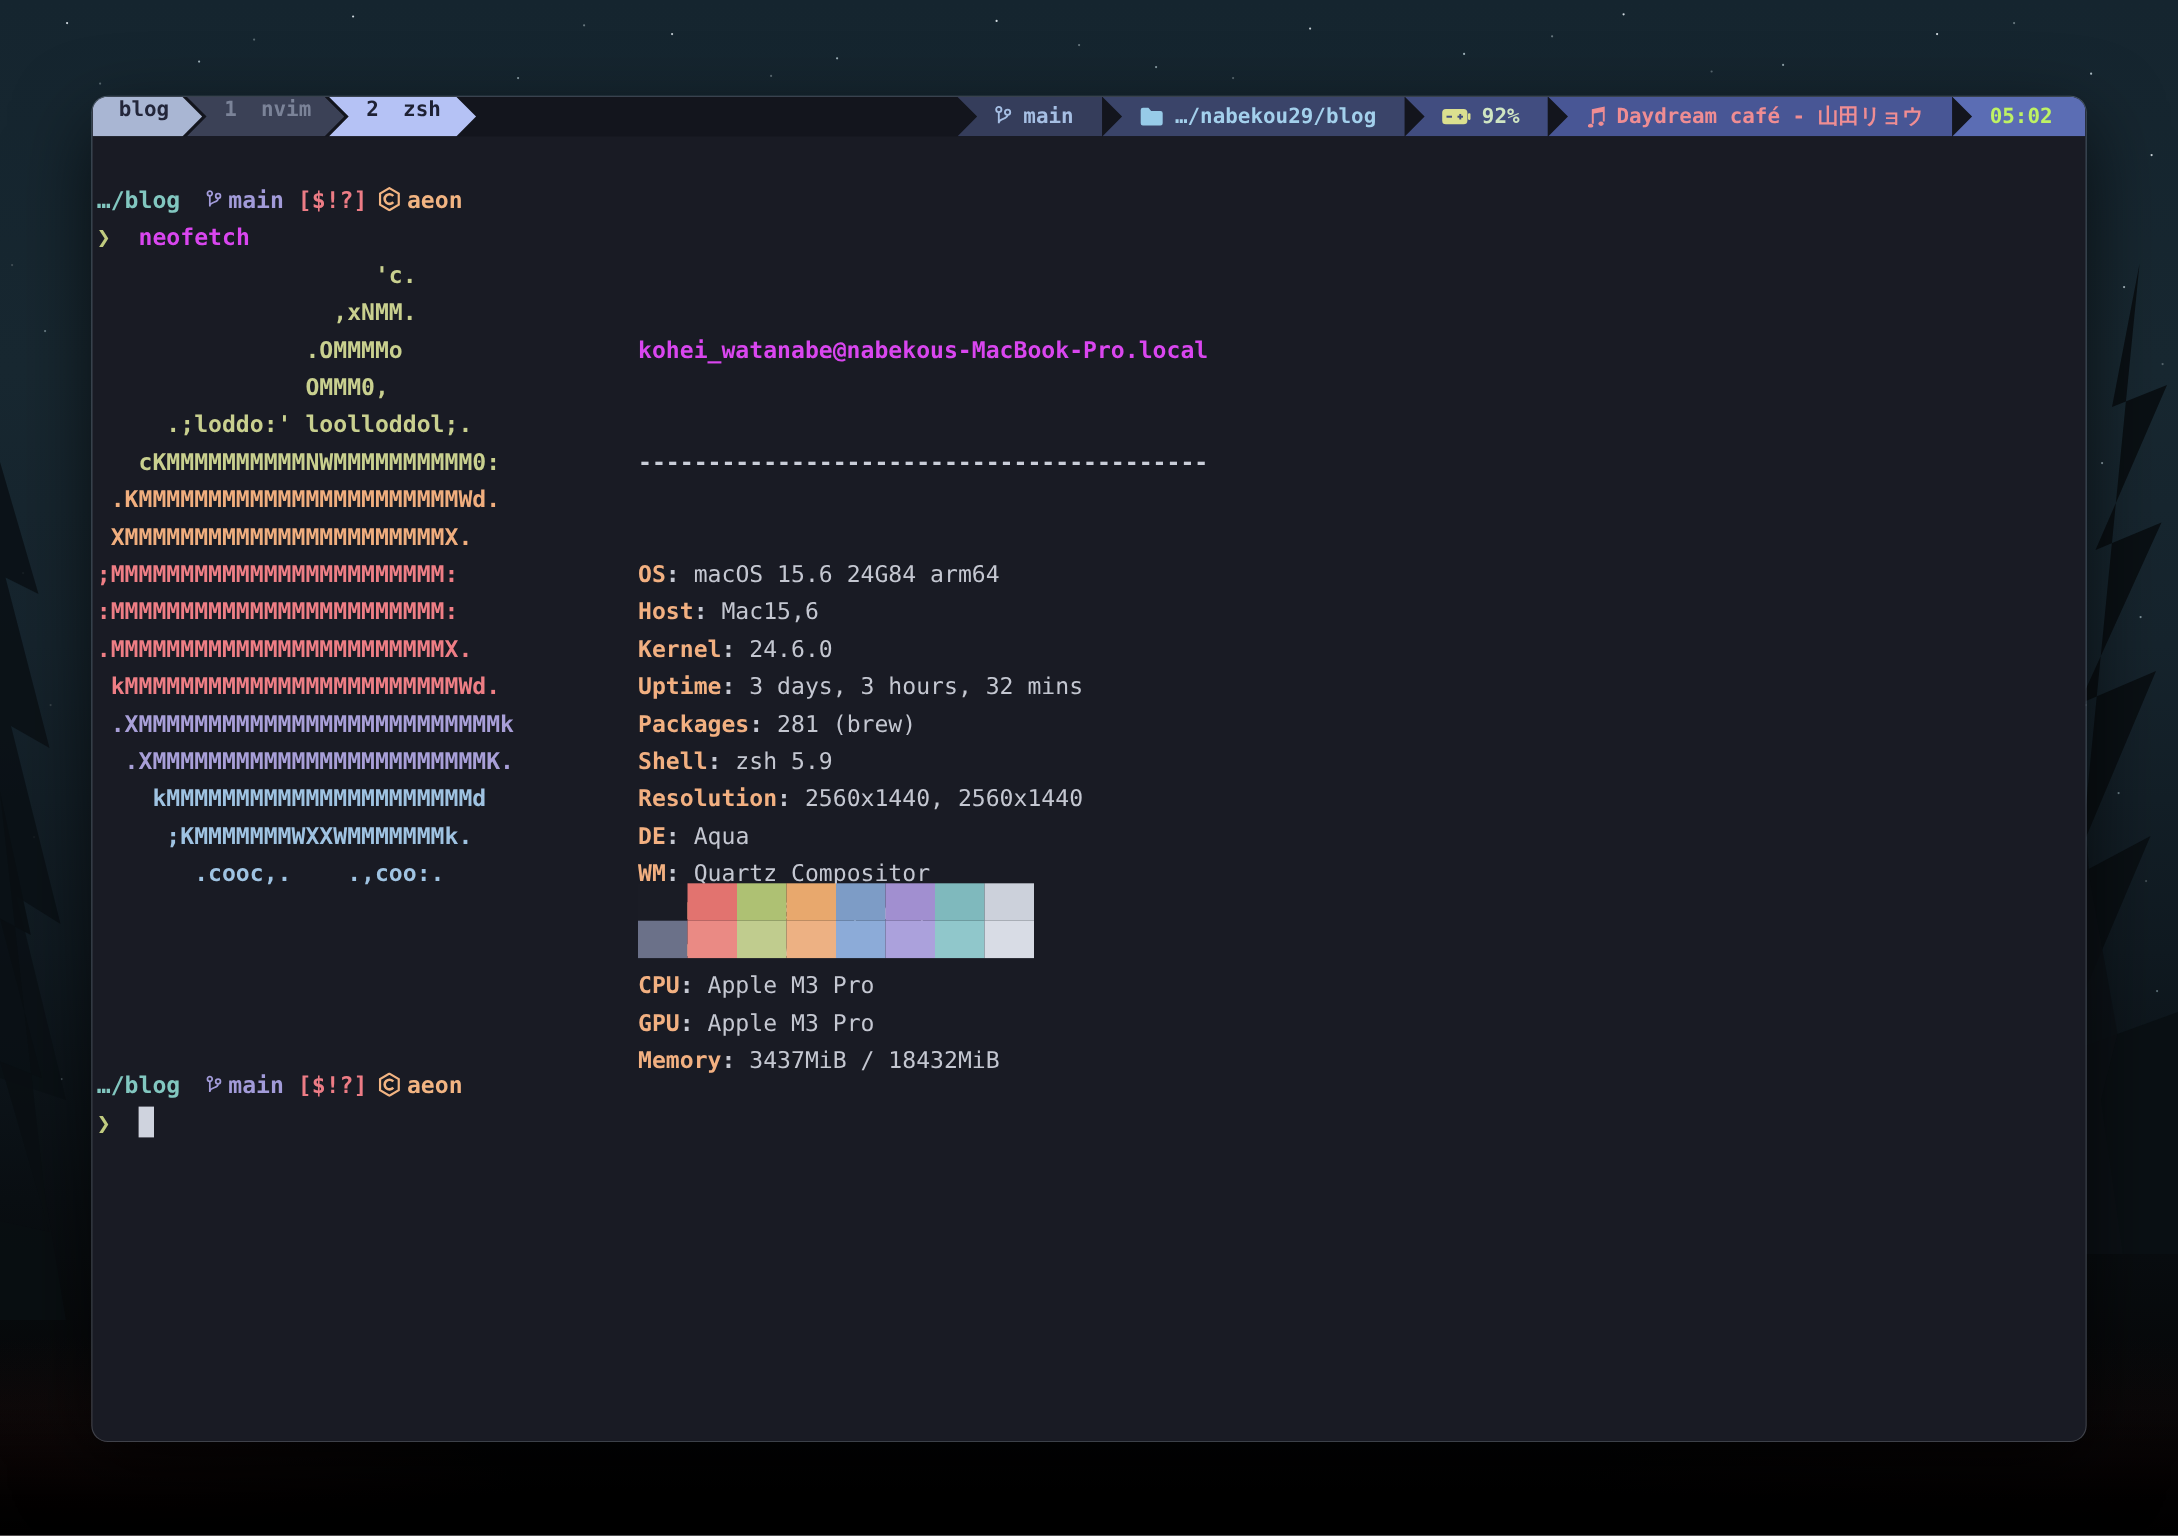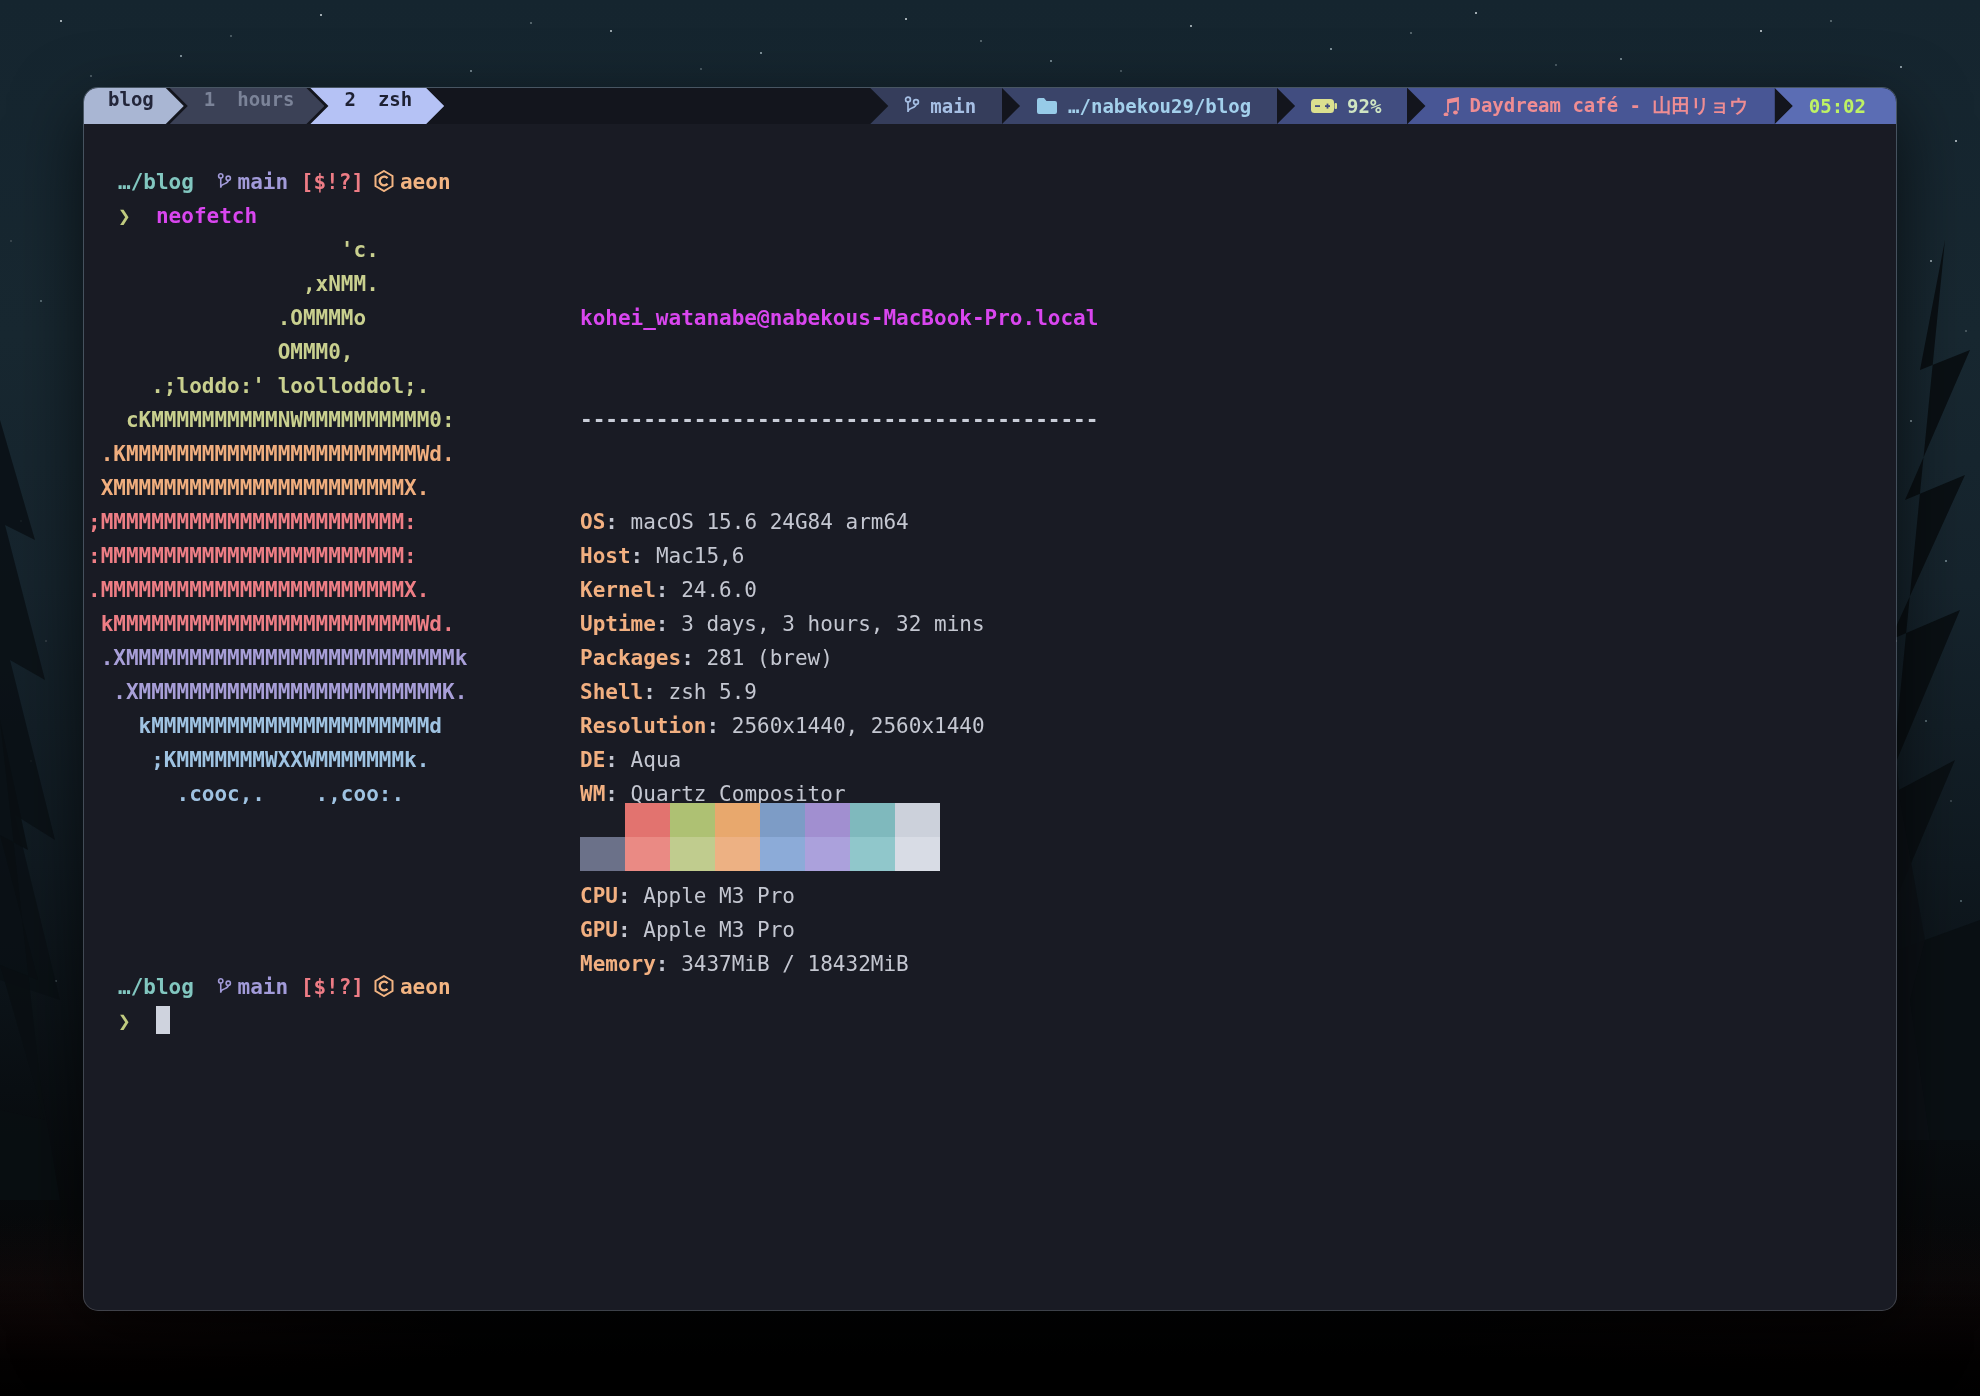--- a/index.html
+++ b/index.html
@@ -76,21 +76,21 @@
   .seg-path  { background:#3a4469; color:#a3d0ec; }
   .seg-batt  { background:#414d80; color:#cfe5c2; }
   .seg-music { background:#485695; color:#ef8d93; font-family:"DejaVu Sans Mono","DejaVu Sans",monospace; }
   .seg-time  { background:#5b6db4; color:#bef264; padding-right:30px; }
 
   
   .term {
     position:relative; height:1186px;
     font-size:21px; line-height:34px; font-weight:bold;
   }
-  .line { position:absolute; left:4px; white-space:pre;margin-left:30px; }
+  .line { position:absolute; left:4px; white-space:pre; }
   .p-dir  { color:#82c7c0; }
   .p-git  { color:#a29bd9; }
   .p-stat { color:#ed7c85; }
   .p-env  { color:#f2b482; }
   .p-sym  { color:#c0cb7f; }
   .cmd    { color:#d946ef; }
   .p-ico  { display:inline-block; vertical-align:-3px; margin:0 6px 0 10px; }
 
   .art { position:absolute; left:4px; top:109px; white-space:pre; }
   .art div { height:34px; }
@@ -127,21 +127,21 @@
   <div class="bottom-dark"></div>
 
   <div class="window">
 
     <div class="tabbar">
       <div class="tabs">
         <div class="tab tab-workspace">
           <span>blog</span>
         </div>
         <div class="tab tab-inactive">
-          <span class="idx">1</span><span>hours</span>
+          <span class="idx">1</span><span>nvim</span>
         </div>
         <div class="tab tab-active">
           <span class="idx">2</span><span>zsh</span>
         </div>
       </div>
 
       <div class="status">
         <div class="seg seg-git">
           <svg width="16" height="20" viewBox="0 0 16 20">
             <circle cx="4" cy="3.5" r="2.4" fill="none" stroke="#a6bfe4" stroke-width="1.7"></circle>

